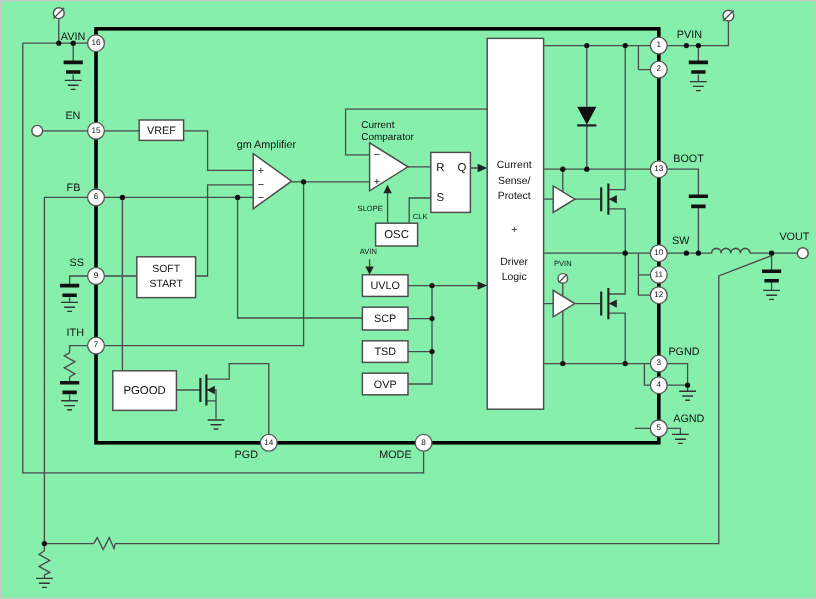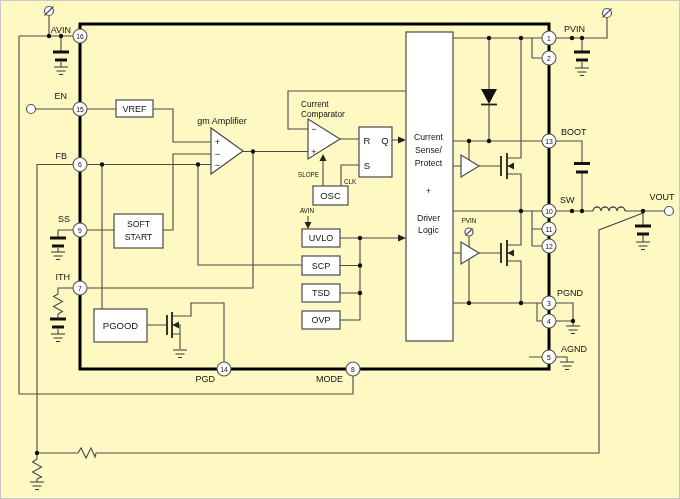--- a/index.html
+++ b/index.html
@@ -1,16 +1,16 @@
 <!DOCTYPE html>
 <html><head>
 <meta charset="utf-8">
 <style>
   html,body{margin:0;padding:0;background:#fff;}
-  #stage{width:680px;height:499px;box-sizing:border-box;border:1px solid #c9c9c9;background:#fef9c3;position:relative;}
+  #stage{width:680px;height:499px;box-sizing:border-box;border:1px solid #c9c9c9;background:#86efac;position:relative;}
   svg{display:block;}
   .wire{stroke:#4a4a4a;stroke-width:1.1;fill:none;}
   .thick{stroke:#000;stroke-width:3;fill:none;}
   .box{fill:#fff;stroke:#4a4a4a;stroke-width:1.2;}
   .tri{fill:#fff;stroke:#4a4a4a;stroke-width:1.2;}
   .bar{stroke:#222;stroke-width:1.8;fill:none;}
   .plate{stroke:#111;stroke-width:3;fill:none;}
   .gnd{stroke:#333;stroke-width:1.2;fill:none;}
   .dot{fill:#111;stroke:none;}
   .ah{fill:#222;stroke:none;}

